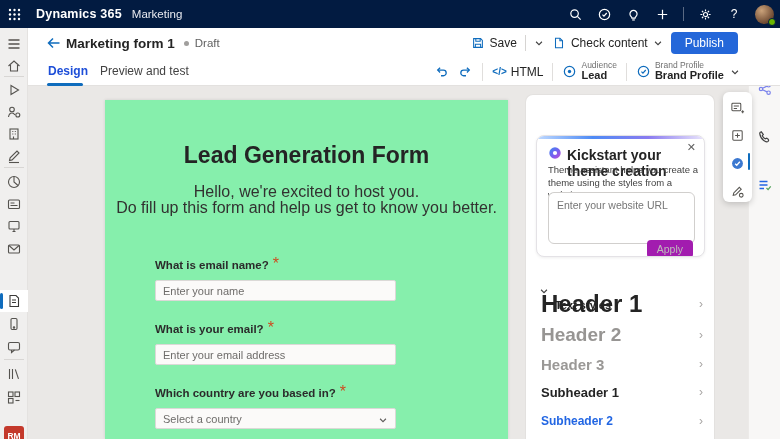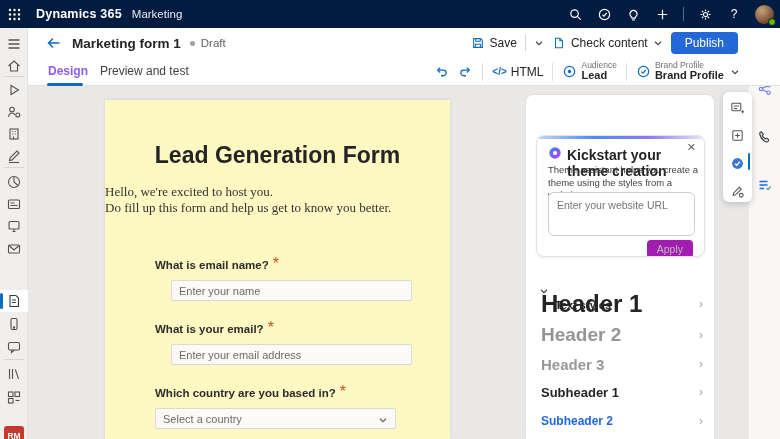--- a/index.html
+++ b/index.html
@@ -22,68 +22,68 @@
   .leftrail { position:absolute; left:0; top:28px; width:28px; height:411px; background:#F0EFEE; border-right:1px solid #E4E2E0; z-index:20; }
   .lr-ic { position:absolute; left:6px; width:16px; height:16px; cursor:pointer; }
   .lr-div { position:absolute; left:4px; width:20px; height:1px; background:#D8D6D4; }
   .lr-sel { position:absolute; left:0; top:262px; width:28px; height:22px; background:#fff; }
   .lr-selbar { position:absolute; left:0; top:265px; width:2.5px; height:16px; background:#0F6CBD; border-radius:2px; }
   .rm { position:absolute; left:4px; top:398px; width:20px; height:20px; background:#C4392B; color:#fff; border-radius:3px; font-size:8.5px; font-weight:bold; display:flex; align-items:center; justify-content:center; cursor:pointer; }
 
   
   .cmdbar { position:absolute; left:28px; top:28px; width:752px; height:30px; background:#fff; display:flex; align-items:center; z-index:10; }
   .back { margin-left:18px; cursor:pointer; }
-  .cb-title { font-size:13.5px; font-weight:bold; color:#242424; margin-left:10px; }
+  .cb-title { font-size:13.5px; font-weight:bold; color:#242424; margin-left:4px; }
   .cb-dot { width:5px; height:5px; border-radius:50%; background:#A19F9D; margin-left:9px; }
   .cb-status { font-size:11.5px; color:#616161; margin-left:6px; }
   .cb-right { position:absolute; right:42px; top:0; height:30px; display:flex; align-items:center; gap:8px; }
   .cb-item { display:flex; align-items:center; gap:5px; font-size:12px; color:#242424; cursor:pointer; }
   .cb-sep { width:1px; height:16px; background:#D6D4D2; }
   .publish { background:#2467D9; color:#fff; font-size:12px; border:none; border-radius:4px; padding:4px 14px; font-family:inherit; cursor:pointer; }
 
   
   .tabbar { position:absolute; left:28px; top:58px; width:752px; height:28px; background:#fff; border-bottom:1px solid #E3E1DF; z-index:10; }
   .tab { position:absolute; top:6px; font-size:12px; color:#424242; cursor:pointer; }
-  .tab.active { font-weight:bold; color:#8b5cf6;text-align:center; }
+  .tab.active { font-weight:bold; color:#1d4ed8;text-align:center; }
   .tab-underline { position:absolute; left:19px; top:25px; width:36px; height:2.5px; background:#0F6CBD; border-radius:2px; }
   .tab-tools { position:absolute; right:40px; top:0; height:27px; display:flex; align-items:center; gap:9px; }
   .tt-ic { cursor:pointer; display:flex; align-items:center; }
   .tt-sep { width:1px; height:18px; background:#E0DEDC; }
   .code-glyph { color:#0F6CBD; font-size:10px; font-weight:bold; }
   .tt-label { font-size:12px; color:#242424; margin-left:4px; cursor:pointer; }
   .stack { display:flex; flex-direction:column; line-height:1.05; margin-left:4px; cursor:pointer; }
   .stack .top { font-size:8.5px; color:#707070; }
   .stack .bottom { font-size:11px; font-weight:bold; color:#242424; }
 
   
   .canvas { position:absolute; left:28px; top:86px; width:720px; height:353px; background:#EAE8E6; }
-  .page { position:absolute; left:77px; top:14px; width:345px; height:339px; background:#fef9c3; box-shadow:0 0 3px rgba(0,0,0,.12);padding-left:48px; }
+  .page { position:absolute; left:77px; top:14px; width:403px; height:339px; background:#86efac; box-shadow:0 0 3px rgba(0,0,0,.12);padding-left:48px; }
   .page-h1 { position:absolute; left:0; top:42px; width:100%; text-align:center; font-size:23px; font-weight:bold; color:#242424; }
-  .page-intro { position:absolute; left:0; top:84px; width:100%; text-align:left; font-size:13px; color:#323130; line-height:16px;font-family:Liberation Serif, serif; }
+  .page-intro { position:absolute; left:0; top:84px; width:100%; text-align:center; font-size:16px; color:#323130; line-height:16px; }
   .fblock { position:absolute; left:50px; width:241px; }
   .flabel { font-size:11.5px; font-weight:bold; color:#2B2B2B; }
   .req { color:#CE4B1F; margin-left:4px; }
-  .finput { margin-top:7px; width:241px; height:21px; border:1px solid #DBD9D7; background:#FBFAF9; border-radius:2px; font-size:11px; padding:0 7px; color:#444; font-family:inherit;margin-left:16px; }
+  .finput { margin-top:7px; width:241px; height:21px; border:1px solid #DBD9D7; background:#FBFAF9; border-radius:2px; font-size:11px; padding:0 7px; color:#444; font-family:inherit; }
   .finput::placeholder { color:#6E6C6A; }
   .fselect { position:relative; margin-top:7px; width:241px; height:21px; border:1px solid #DBD9D7; background:#FBFAF9; border-radius:2px; display:flex; align-items:center; padding:0 7px; font-size:11px; color:#6E6C6A; cursor:pointer; }
   .fselect svg { position:absolute; right:7px; top:6px; }
 
   
   .panel { position:absolute; left:525px; top:94px; width:190px; height:345px; background:#fff; border:1px solid #E3E1DF; border-bottom:none; border-radius:8px 8px 0 0; z-index:12; }
   .p-head { position:relative; height:33px; border-bottom:1px solid #EDEBE9; }
   .p-title { position:absolute; left:15px; top:9px; font-size:13px; font-weight:bold; color:#242424; }
   .p-more { position:absolute; right:38px; top:8px; font-size:12px; color:#555; cursor:pointer; }
   .p-collapse { position:absolute; right:14px; top:9px; cursor:pointer; }
 
   .kick { position:absolute; left:10px; top:40px; width:169px; height:122px; border:1px solid #E4E2E6; border-radius:8px; box-shadow:0 1px 3px rgba(0,0,0,.07); overflow:hidden; background:#fff; }
   .kick-grad { height:3px; background:linear-gradient(90deg,#BFD9FF,#4E8BF5,#8A7BF0,#E9E4FB); }
   .kick-title { position:absolute; left:30px; top:11px; font-size:14px; font-weight:bold; color:#242424; }
   .kick-close { position:absolute; right:8px; top:6px; font-size:11px; color:#616161; cursor:pointer; line-height:1; }
   .kick-desc { position:absolute; left:11px; top:28px; width:150px; font-size:9.5px; color:#424242; line-height:12.5px; }
-  .kick-ta { position:absolute; left:11px; top:56px; width:147px; height:44px; border:1px solid #D1CFCD; border-radius:6px; resize:none; font-size:10.5px; padding:6px 8px; font-family:inherit; color:#444; }
+  .kick-ta { position:absolute; left:11px; top:56px; width:147px; height:52px; border:1px solid #D1CFCD; border-radius:6px; resize:none; font-size:10.5px; padding:6px 8px; font-family:inherit; color:#444; }
   .kick-ta::placeholder { color:#767676; }
   .kick-apply { position:absolute; right:11px; top:104px; background:#a21caf; color:#BDBBB9; border:none; border-radius:4px; font-size:10.5px; padding:3px 10px; font-family:inherit; }
 
   .ts-row { position:absolute; left:13px; top:176px; display:flex; align-items:center; gap:6px; cursor:pointer; }
   .ts-label { font-size:11px; font-weight:bold; color:#242424;margin-top:28px; }
   .style-item { position:absolute; left:15px; width:162px; display:flex; align-items:center; justify-content:space-between; cursor:pointer; }
   .style-chev { color:#A8A6A4; font-size:12px; }
   .s-h1 { font-size:24px; font-weight:bold; color:#242424; }
   .s-h2 { font-size:19px; font-weight:bold; color:#979593; }
   .s-h3 { font-size:15px; font-weight:bold; color:#9A9896; }

